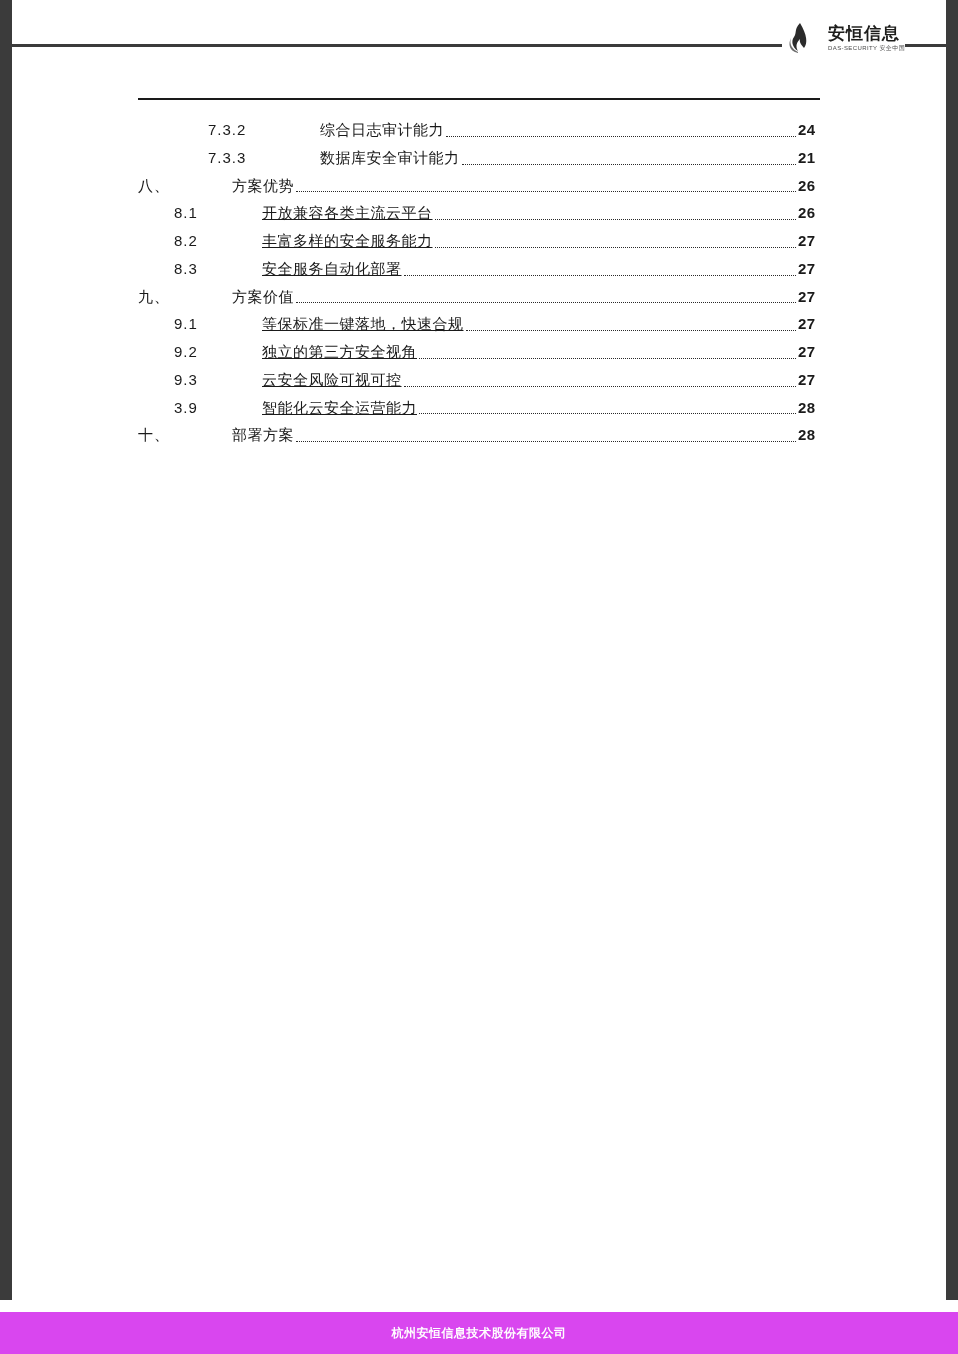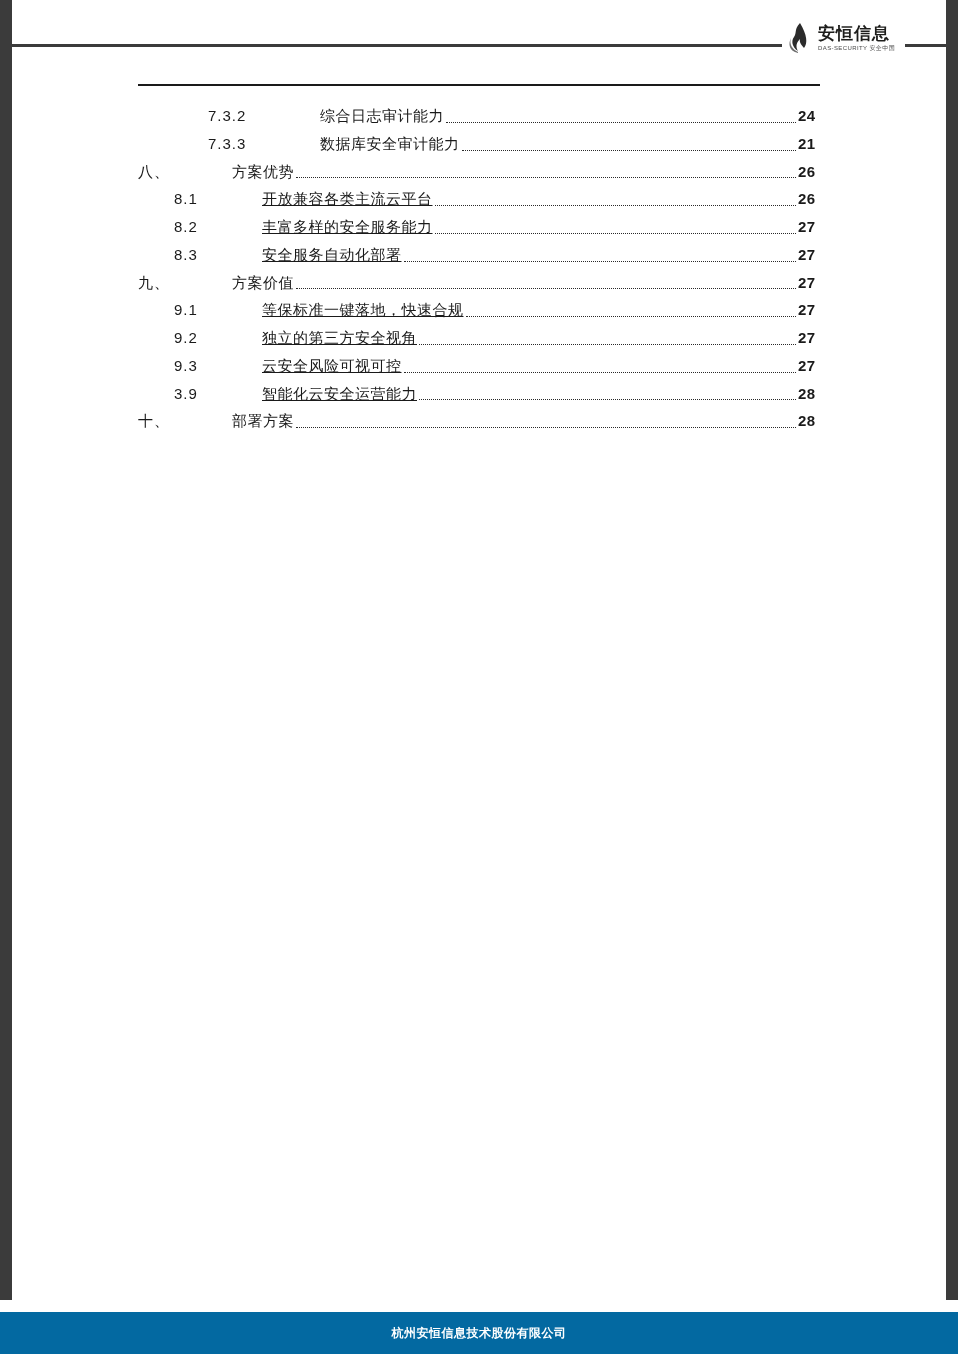--- a/index.html
+++ b/index.html
@@ -53,21 +53,21 @@
 
   
   .logo {
     position: absolute;
     left: 786px;
     top: 16px;
     width: 118px;
     height: 44px;
     display: flex;
     align-items: center;
-    gap: 6px;
+    gap: 16px;
   }
   .logo-mark {
     width: 26px;
     height: 32px;
     flex: none;
   }
   .logo-text {
     display: flex;
     flex-direction: column;
     justify-content: center;
@@ -84,21 +84,21 @@
     font-size: 6px;
     letter-spacing: 0.4px;
     color: #4a4a4a;
     white-space: nowrap;
   }
 
   
   .toc {
     position: absolute;
     left: 138px;
-    top: 84px;
+    top: 98px;
     width: 682px;
   }
   .toc-top-line {
     border-top: 2px solid #1a1a1a;
     margin-bottom: 16px;
   }
   .toc-row {
     display: flex;
     align-items: flex-end;
     font-size: 15px;
@@ -141,21 +141,21 @@
   .lvl-2 .toc-title { padding-left: 0px; text-decoration: underline; }
   .lvl-1 .toc-title { padding-left: 0px; }
 
   
   .footer-bar {
     position: absolute;
     left: 0;
     bottom: 0;
     width: 958px;
     height: 42px;
-    background: #0369a1;
+    background: #d946ef;
     display: flex;
     align-items: center;
     justify-content: center;
   }
   .footer-text {
     color: #ffffff;
     font-size: 12px;
     font-weight: bold;
     letter-spacing: 0.5px;
   }

